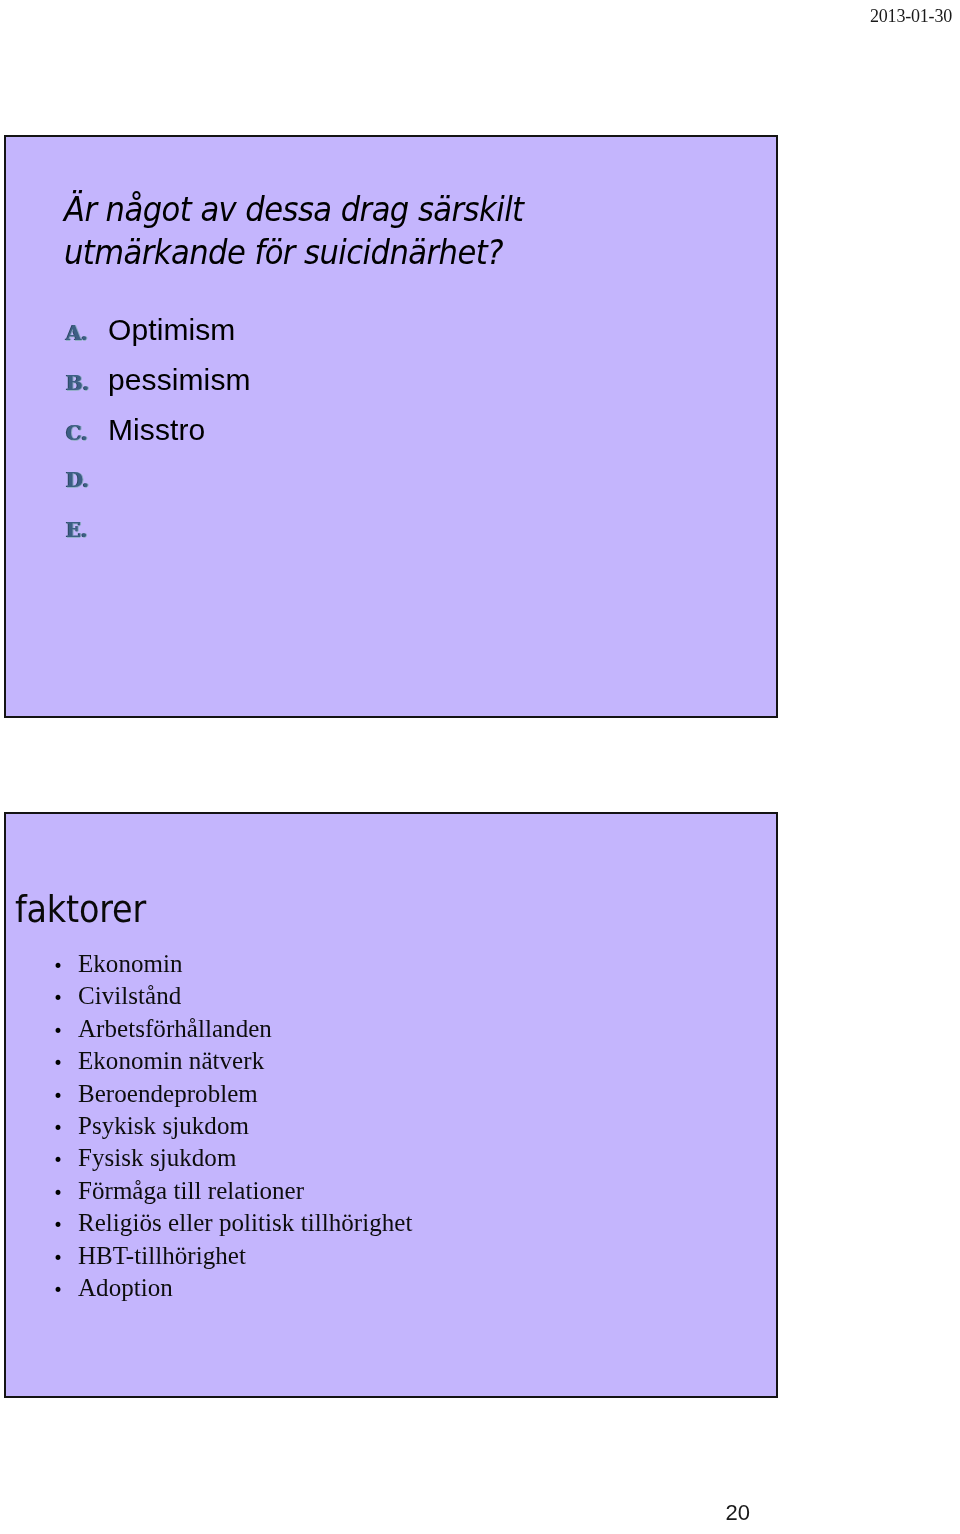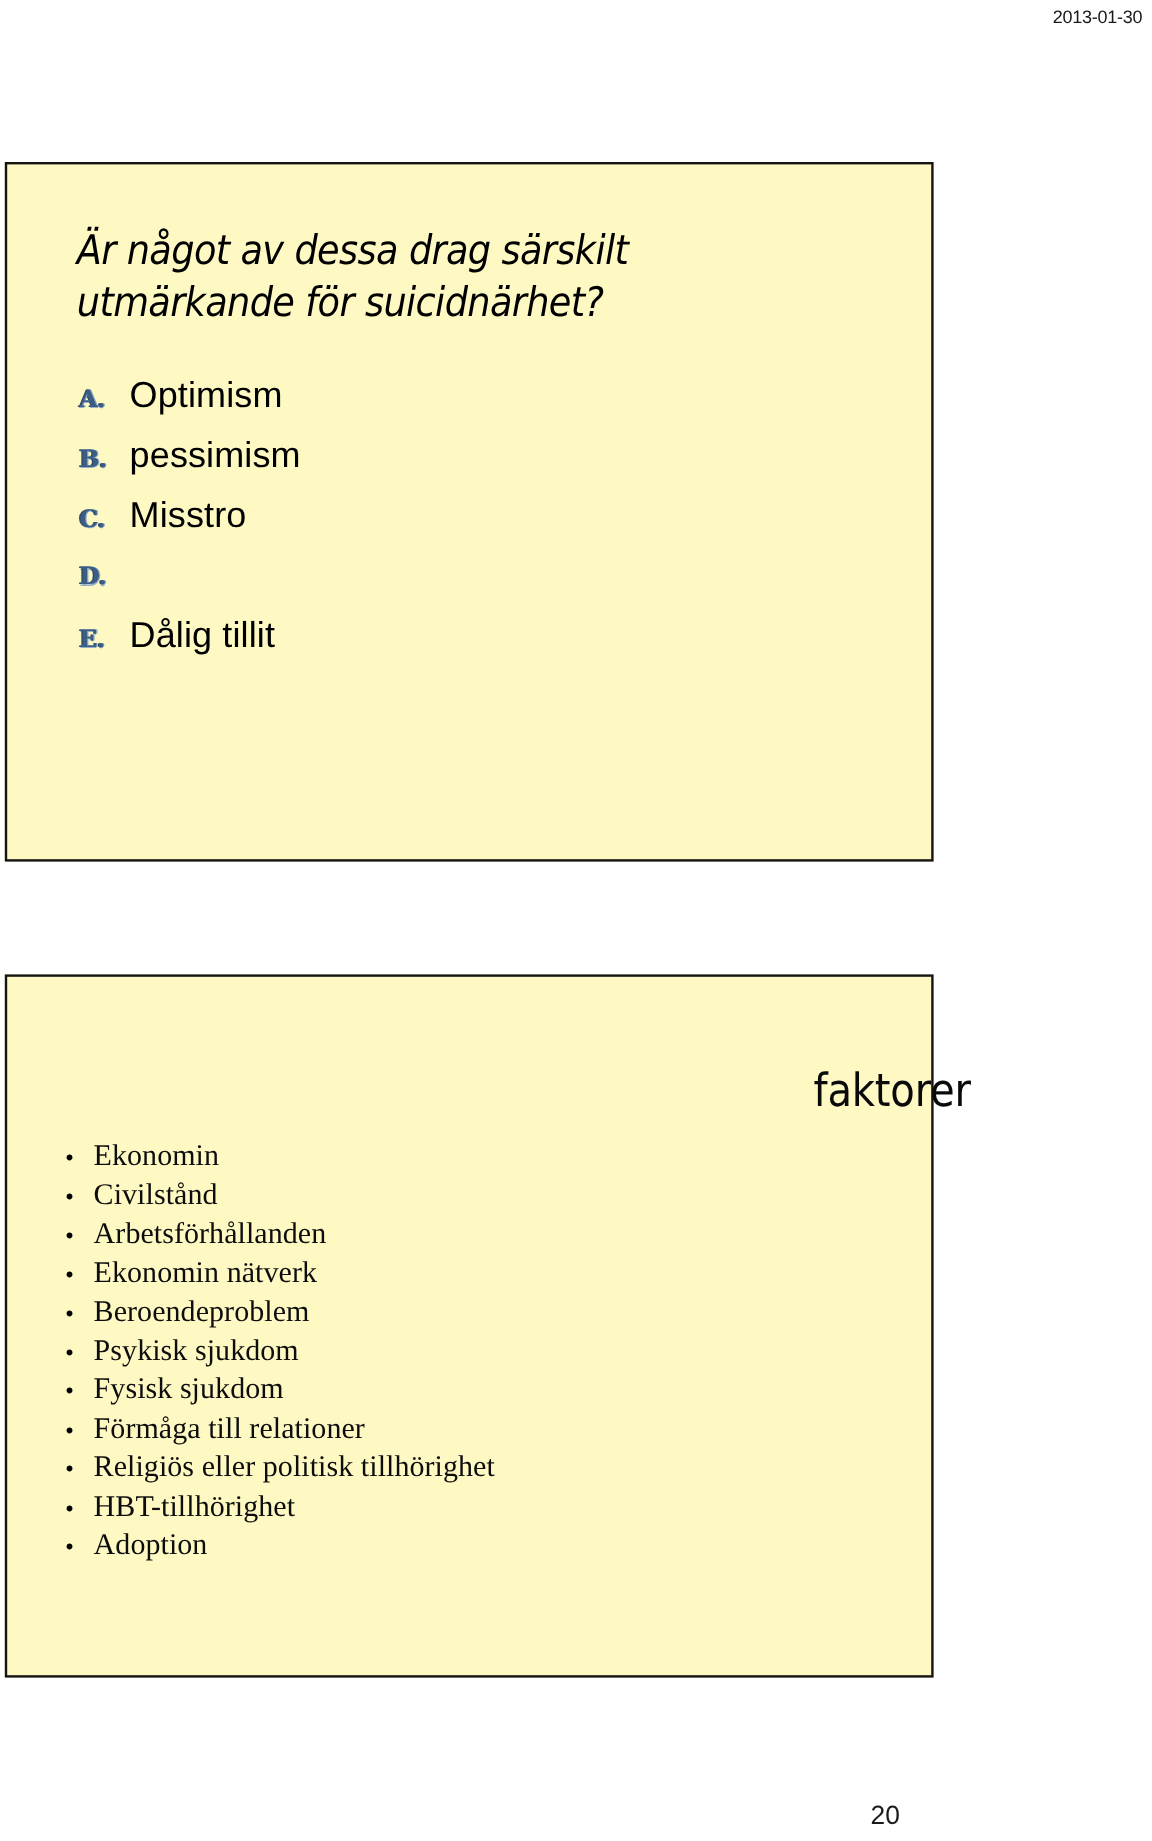--- a/index.html
+++ b/index.html
@@ -22,22 +22,22 @@
     position: absolute;
     top: 6px;
     left: 0;
     width: 960px;
     height: 30px;
   }
   .page-date {
     position: absolute;
     right: 8px;
     top: 0;
-    font-family: Liberation Sans, sans-serif;
-    font-size: 15px;
+    font-family: Liberation Serif, serif;
+    font-size: 18px;
     letter-spacing: -0.2px;
     color: #1a1a1a;
     white-space: nowrap;
   }
 
   
   .page-footer {
     position: absolute;
     left: 0;
     bottom: 8px;
@@ -51,21 +51,21 @@
     font-family: "Liberation Sans", "DejaVu Sans", sans-serif;
     font-size: 22px;
     color: #1a1a1a;
   }
 
   
   .slide {
     position: absolute;
     left: 4px;
     width: 774px;
-    background: #fef9c3;
+    background: #c4b5fd;
     border: 2px solid #141414;
     box-sizing: border-box;
   }
   #slide-1 {
     top: 135px;
     height: 583px;
   }
   #slide-2 {
     top: 812px;
     height: 586px;
@@ -123,27 +123,26 @@
     color: #000000;
     letter-spacing: 0.1px;
   }
 
   
   .slide-title-plain {
     position: absolute;
     left: 0;
     top: 48px;
     width: 770px;
-    text-align: right;
+    text-align: left;
     font-family: "DejaVu Sans", "Liberation Sans", sans-serif;
     font-weight: 400;
     font-size: 38px;
     letter-spacing: -0.2px;
     color: #0a0a0a;
-    margin-left: 42px;
   }
   .slide-title-plain span {
     display: inline-block;
     transform: scaleX(0.88);
   }
 
   
   .bullet-list {
     position: absolute;
     left: 44px;
@@ -204,21 +203,20 @@
       <span class="alpha-marker">C.</span>
       <span class="alpha-text">Misstro</span>
     </li>
 
     <li class="alpha-item">
       <span class="alpha-marker">D.</span>
     </li>
 
     <li class="alpha-item">
       <span class="alpha-marker">E.</span>
-      <span class="alpha-text">Dålig tillit</span>
     </li>
 
   </ul>
 </section>
 
 <section class="slide" id="slide-2">
 
   <h1 class="slide-title-plain"><span>faktorer</span></h1>
 
   <ul class="bullet-list">

